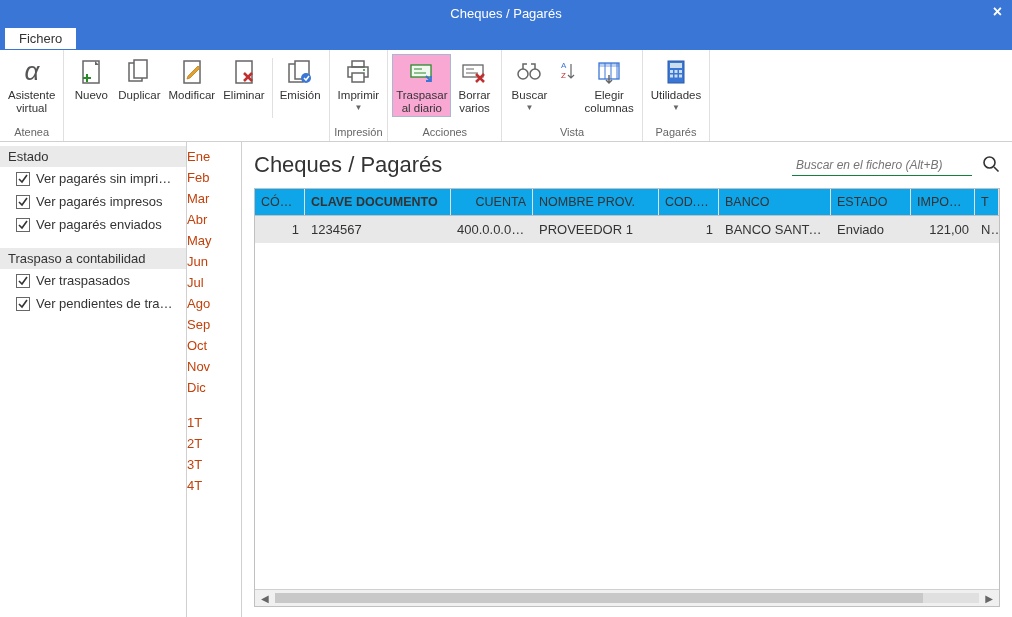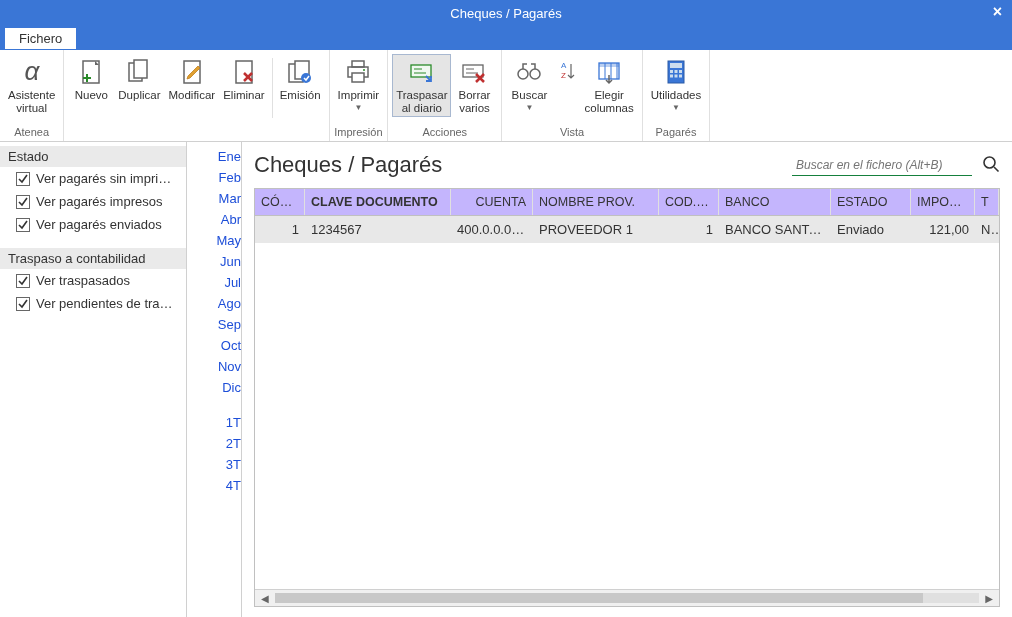--- a/index.html
+++ b/index.html
@@ -13,50 +13,50 @@
   
   .tabbar { height: 24px; background: #3a76d6; display: flex; align-items: center; }
   .tabbar .tab { background: #fff; color: #333; padding: 3px 14px 3px 14px; font-size: 13px; border-radius: 0; margin-left: 5px; }
 
   
   .ribbon { height: 92px; background: #fff; border-bottom: 1px solid #d0d0d0; display: flex; }
   .ribbon-group { display: flex; flex-direction: column; align-items: center; border-right: 1px solid #e0e0e0; padding: 0 4px; }
   .ribbon-group-buttons { display: flex; flex: 1; align-items: flex-start; padding-top: 4px; }
   .ribbon-group-label { font-size: 11px; color: #666; padding: 2px 0 3px 0; text-align: center; width: 100%; }
   .ribbon-btn { display: flex; flex-direction: column; align-items: center; text-align: center; padding: 2px 4px; cursor: pointer; min-width: 46px; }
-  .ribbon-btn.active { background: #e5e5e5; border: 1px solid #a8b8d0; padding: 1px 3px; }
+  .ribbon-btn.active { background: #f9a8d4; border: 1px solid #a8b8d0; padding: 1px 3px; }
   .ribbon-btn .icon { width: 32px; height: 32px; display: flex; align-items: center; justify-content: center; }
   .ribbon-btn .label { font-size: 11.5px; line-height: 13px; color: #333; margin-top: 1px; white-space: pre-line; }
   .ribbon-btn .dropdown-arrow { font-size: 8px; color: #666; margin-top: 1px; }
 
   
   .main { display: flex; height: calc(617px - 26px - 24px - 92px); }
 
   
   .sidebar { width: 187px; border-right: 1px solid #d0d0d0; padding: 4px 0; }
   .sidebar-header { background: #eaeaea; padding: 3px 8px; font-size: 13px; color: #333; }
   .sidebar-check { display: flex; align-items: center; padding: 4px 10px 4px 16px; font-size: 13px; cursor: pointer; }
   .sidebar-check svg { margin-right: 6px; flex-shrink: 0; }
   .sidebar-check span { white-space: nowrap; overflow: hidden; text-overflow: ellipsis; }
 
   
   .months { width: 62px; border-right: 1px solid #d0d0d0; padding: 4px 0; }
-  .month-item { text-align: right; padding: 3px 0; font-size: 13px; color: #1d4ed8; cursor: pointer; }
+  .month-item { text-align: left; padding: 3px 0; font-size: 13px; color: #c2410c; cursor: pointer; }
 
   
   .content { flex: 1; padding: 10px 12px; display: flex; flex-direction: column; }
   .content-header { display: flex; justify-content: space-between; align-items: center; margin-bottom: 10px; }
   .content-title { font-size: 22px; font-weight: 400; color: #333; }
   .search-box { display: flex; align-items: center; }
   .search-input { width: 180px; border: none; border-bottom: 1px solid #15803d; padding: 3px 4px; font-size: 12px; font-style: italic; color: #b91c1c; outline: none; }
   .search-icon { margin-left: 10px; cursor: pointer; }
 
   
   .table-wrap { flex: 1; border: 1px solid #c0c0c0; overflow: hidden; position: relative; display: flex; flex-direction: column; }
-  .table-head { display: flex; background: #c4b5fd; border-bottom: 1px solid #c0c0c0; align-items: center; }
+  .table-head { display: flex; background: #0ea5e9; border-bottom: 1px solid #c0c0c0; align-items: center; }
   .table-head .th { padding: 6px 6px; font-size: 12.5px; color: #333; border-right: 1px solid #e0e0e0; white-space: nowrap; overflow: hidden; text-overflow: ellipsis; }
   .table-body-area { flex: 1; }
   .table-row { display: flex; background: #e8e8e8; }
   .table-row .td { padding: 6px 6px; font-size: 13px; white-space: nowrap; overflow: hidden; text-overflow: ellipsis; }
   .col-codigo { width: 50px; text-align: right; }
   .col-clave { width: 146px; font-weight: bold; }
   .col-clave-td { width: 146px; }
   .col-cuenta { width: 82px; text-align: right; }
   .col-cuenta-td { width: 82px; }
   .col-nombre { width: 126px; }

